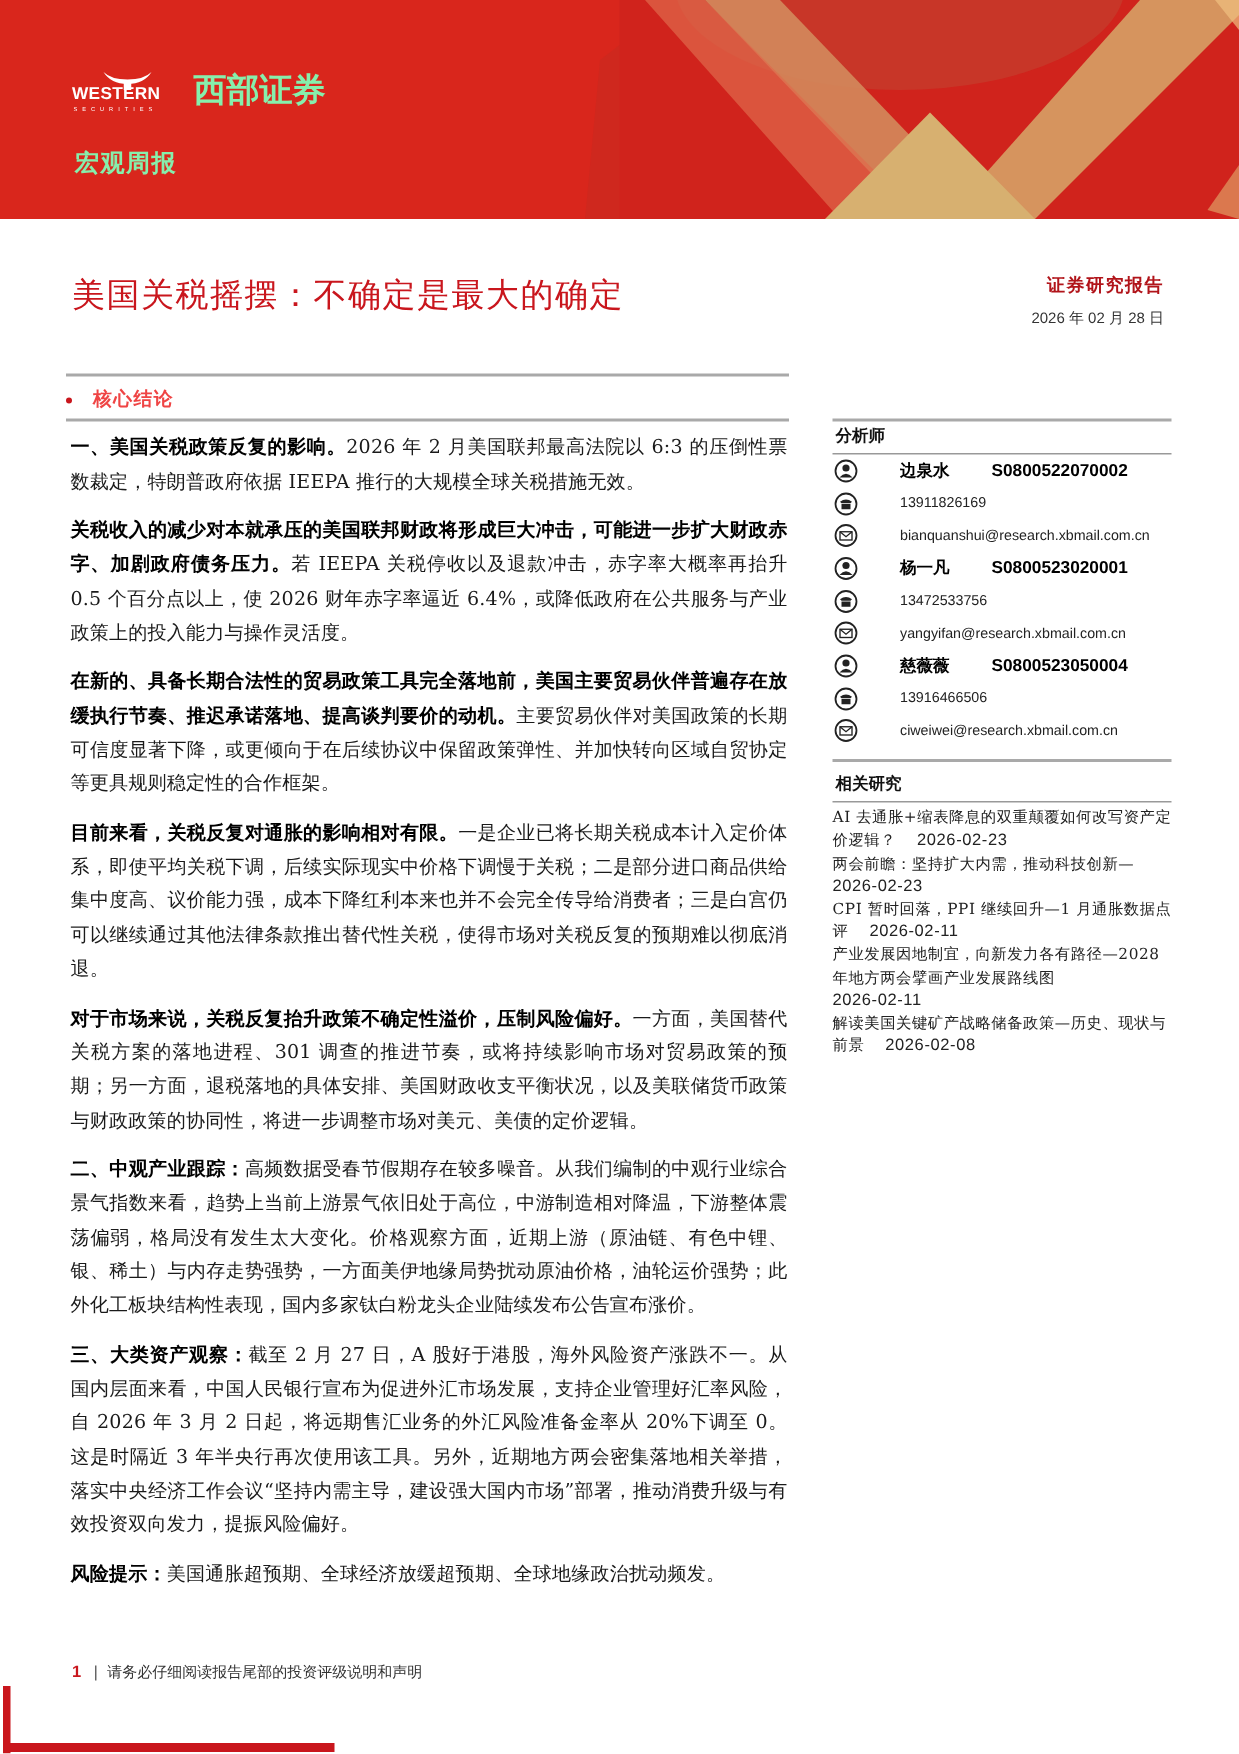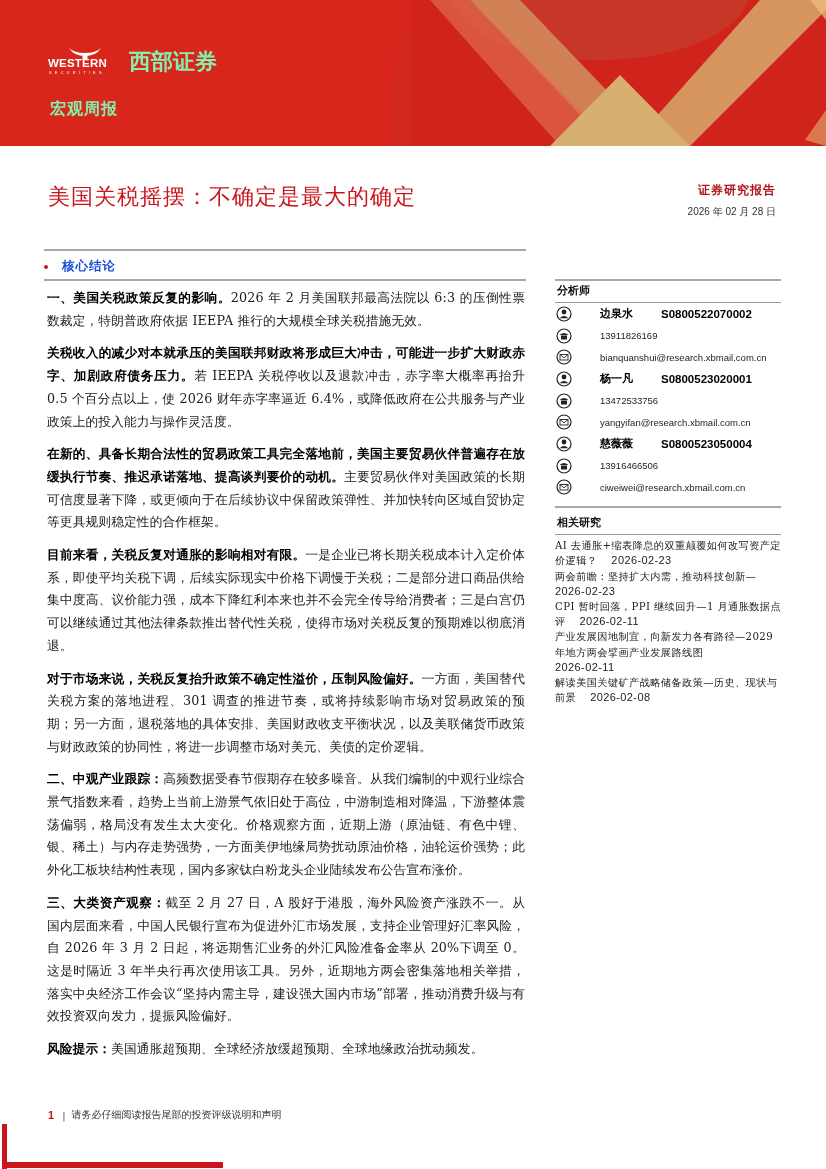--- a/index.html
+++ b/index.html
@@ -5,41 +5,41 @@
   * { margin: 0; padding: 0; box-sizing: border-box; }
   html, body { width: 826px; height: 1169px; background: #ffffff; overflow: hidden; }
   body { position: relative; font-family: "DejaVu Serif", "Liberation Serif", serif; color: #222; }
 
   
   .banner {
     position: absolute; left: 0; top: 0; width: 826px; height: 146px;
     background: #d9261c; overflow: hidden;
   }
   .banner svg.bg { position: absolute; left: 0; top: 0; }
-  .logo { position: absolute; left: 48px; top: 46px; display: flex; align-items: flex-end; }
+  .logo { position: absolute; left: 48px; top: 46px; display: flex; align-items: center; }
   .logo-en { position: relative; width: 76px; height: 30px; }
   .logo-horns { position: absolute; left: 20px; top: 0; }
   .logo-en-main { position: absolute; left: 0; top: 11px; font-family: "Liberation Sans", sans-serif;
     font-weight: bold; font-size: 11.5px; color: #fff; letter-spacing: 0.2px; }
   .logo-en-sub { position: absolute; left: 1px; top: 25px; font-family: "Liberation Sans", sans-serif;
     font-size: 3.8px; color: #fff; letter-spacing: 3.3px; }
   .logo-cn { font-family: "DejaVu Sans", sans-serif; font-weight: bold; font-size: 22px; color: #86efac;
     margin-left: 5px; letter-spacing: 0px; line-height: 28px; }
   .banner-sub { position: absolute; left: 50px; top: 99px; font-size: 16px; font-weight: bold; color: #86efac; letter-spacing: 1px; }
 
   
   .doc-title { position: absolute; left: 48px; top: 182px; font-size: 22px; color: #c9161d; letter-spacing: 1px; }
   .report-type { position: absolute; right: 50px; top: 182px; font-size: 12px; font-weight: bold; color: #b1141a; letter-spacing: 1px; }
   .report-date { position: absolute; right: 50px; top: 205px; font-family: "Liberation Sans", sans-serif; font-size: 10px; color: #333; }
 
   
   .rule { position: absolute; height: 2px; background: #a9a9a9; }
   .sec-head { position: absolute; left: 44px; top: 258px; display: flex; align-items: center; }
   .sec-bullet { width: 4px; height: 4px; border-radius: 50%; background: #c9161d; margin-right: 14px; }
-  .sec-title { font-size: 12.5px; font-weight: bold; color: #1d4ed8; letter-spacing: 1px; font-family: Liberation Serif, serif; }
+  .sec-title { font-size: 12.5px; font-weight: bold; color: #ef4444; letter-spacing: 1px; font-family: Liberation Serif, serif; }
 
   
   .main { position: absolute; left: 47px; top: 287px; width: 478px; }
   .para { font-size: 12.7px; line-height: 22.7px; text-align: justify; color: #1a1a1a; margin-bottom: 10px; letter-spacing: 0.15px; }
   .para b { font-weight: bold; color: #000; }
 
   
   .side { position: absolute; left: 555px; top: 280px; width: 226px; }
   .side-h { font-size: 11px; font-weight: bold; color: #111; padding: 3px 0 4px 2px; border-bottom: 1px solid #999; }
   .analyst-row { display: flex; align-items: center; height: 21.7px; gap: 16px; }
@@ -195,21 +195,21 @@
       <span class="a-txt">ciweiwei@research.xbmail.com.cn</span>
     </div>
   </div>
 
   <div style="height:2px; background:#a9a9a9; margin-top:8px; margin-bottom:4px;"></div>
   <div class="side-h">相关研究</div>
   <div class="rel-list">
     <div class="rel-item"><span>AI 去通胀+缩表降息的双重颠覆如何改写资产定价逻辑？</span><span class="rel-date">2026-02-23</span></div>
     <div class="rel-item"><span>两会前瞻：坚持扩大内需，推动科技创新—</span><br><span class="rel-date" style="margin-left:0">2026-02-23</span></div>
     <div class="rel-item"><span>CPI 暂时回落，PPI 继续回升—1 月通胀数据点评</span><span class="rel-date">2026-02-11</span></div>
-    <div class="rel-item"><span>产业发展因地制宜，向新发力各有路径—2029 年地方两会擘画产业发展路线图</span><br><span class="rel-date" style="margin-left:0">2026-02-11</span></div>
+    <div class="rel-item"><span>产业发展因地制宜，向新发力各有路径—2028 年地方两会擘画产业发展路线图</span><br><span class="rel-date" style="margin-left:0">2026-02-11</span></div>
     <div class="rel-item"><span>解读美国关键矿产战略储备政策—历史、现状与前景</span><span class="rel-date">2026-02-08</span></div>
   </div>
 </div>
 
 <div class="footer-txt">
   <span class="page-num">1</span>
   <span class="pipe">|</span>
   <span>请务必仔细阅读报告尾部的投资评级说明和声明</span>
 </div>
 <div class="footer-bar-v"></div>

